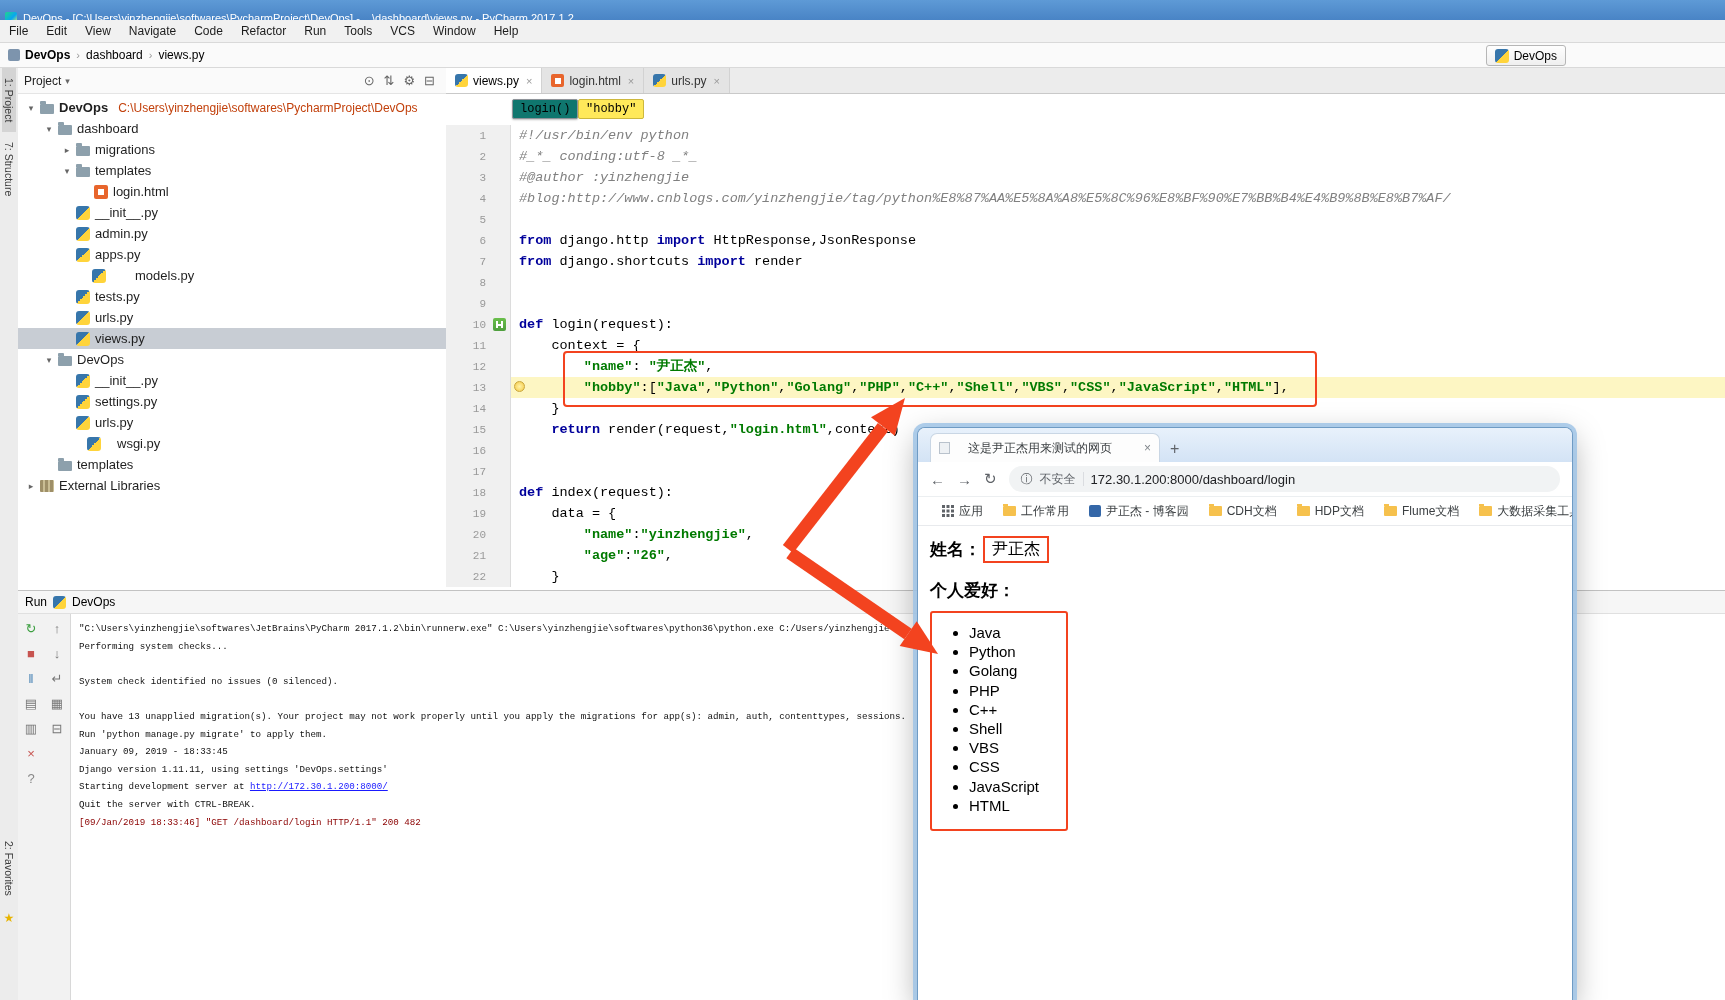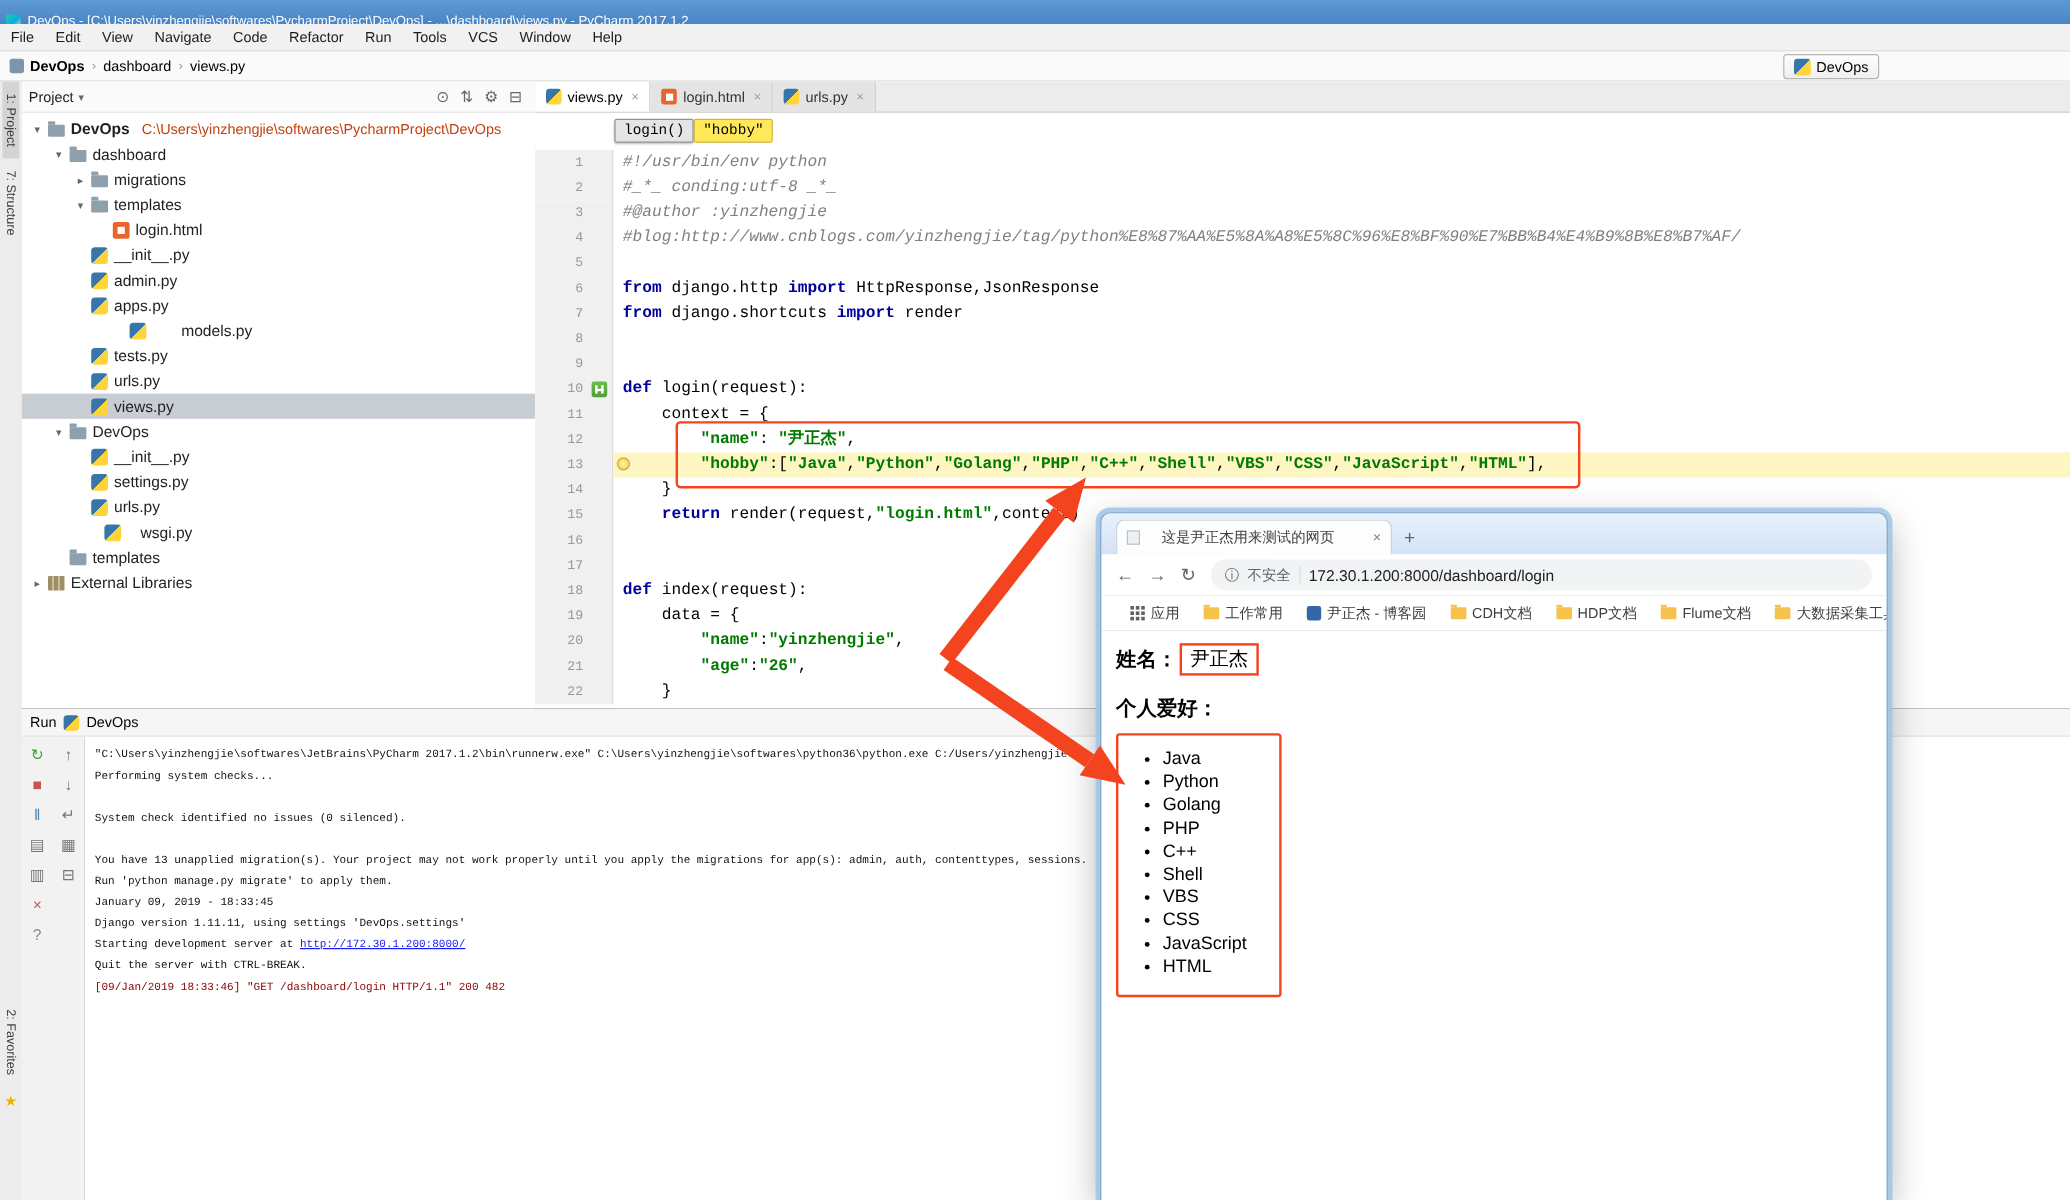--- a/index.html
+++ b/index.html
@@ -67,21 +67,21 @@
   .tab{display:flex;align-items:center;gap:5px;padding:0 9px;font-size:12px;color:#333;
     border-right:1px solid #d2d2d2;background:#e4e4e4;}
   .tab .fic{width:13px;height:13px;}
   .tab.active{background:#fff;color:#000;}
   .tabclose{color:#9a9a9a;font-size:11px;margin-left:2px;}
   .chiprow{position:relative;height:32px;background:#fff;}
   .chip{position:absolute;top:5px;font-family:"Liberation Mono",monospace;font-size:12px;
     padding:2px 7px;border-radius:2px;}
   .chip:nth-child(1){left:66px;}
   .chip:nth-child(2){left:132px;}
-  .chip-plain{border:1px solid #8e9399;background:#e5e5e5;box-shadow:0 1px 2px rgba(0,0,0,.25);}
+  .chip-plain{border:1px solid #8e9399;background:#0f766e;box-shadow:0 1px 2px rgba(0,0,0,.25);}
   .chip-hl{background:#ffe95a;border:1px solid #cdb83d;}
   .codewrap{position:absolute;top:57px;left:0;right:0;bottom:0;
     font-family:"Liberation Mono",monospace;font-size:13.5px;line-height:21px;}
   .crow{display:flex;height:21px;}
   .gut{width:64px;flex:none;background:#f0f0f0;border-right:1px solid #dcdcdc;position:relative;}
   .lnum{display:inline-block;width:100%;box-sizing:border-box;text-align:right;padding-right:24px;
     color:#999;font-size:11px;line-height:21px;}
   .gicon{position:absolute;right:4px;top:4px;width:13px;height:13px;border-radius:2px;
     background:linear-gradient(#6abf4b,#4e9e3d);}
   .gicon::before{content:"";position:absolute;left:3px;top:3px;width:2px;height:7px;background:#fff;box-shadow:5px 0 0 #fff;}
@@ -260,21 +260,21 @@
         <div class="trow" style="padding-left: 42px;">
           <span class="tarrow"></span>
           <span class="fic fic-py"></span>
           <span class="tlabel">admin.py</span>
         </div>
         <div class="trow" style="padding-left: 42px;">
           <span class="tarrow"></span>
           <span class="fic fic-py"></span>
           <span class="tlabel">apps.py</span>
         </div>
-        <div class="trow" style="padding-left: 50px; gap: 24px;">
+        <div class="trow" style="padding-left: 34px; gap: 24px;">
           <span class="tarrow"></span>
           <span class="fic fic-py"></span>
           <span class="tlabel">models.py</span>
         </div>
         <div class="trow" style="padding-left: 42px;">
           <span class="tarrow"></span>
           <span class="fic fic-py"></span>
           <span class="tlabel">tests.py</span>
         </div>
         <div class="trow" style="padding-left: 42px;">

